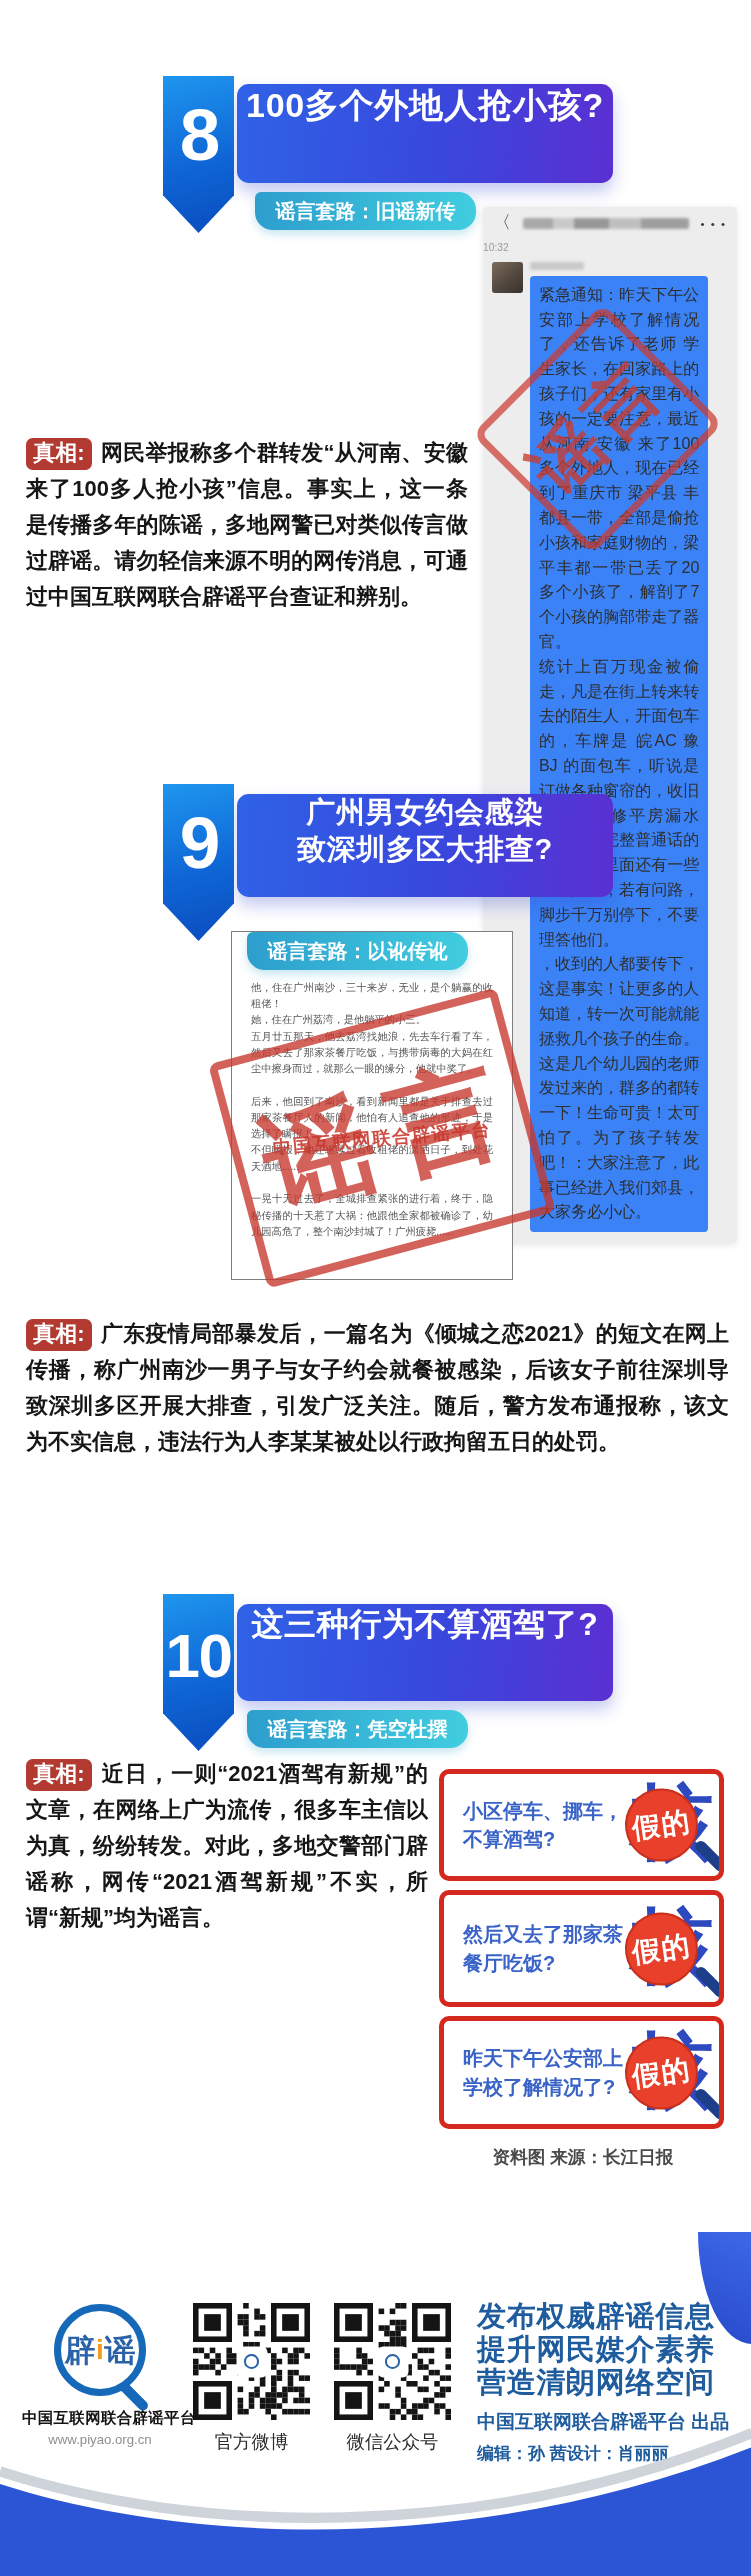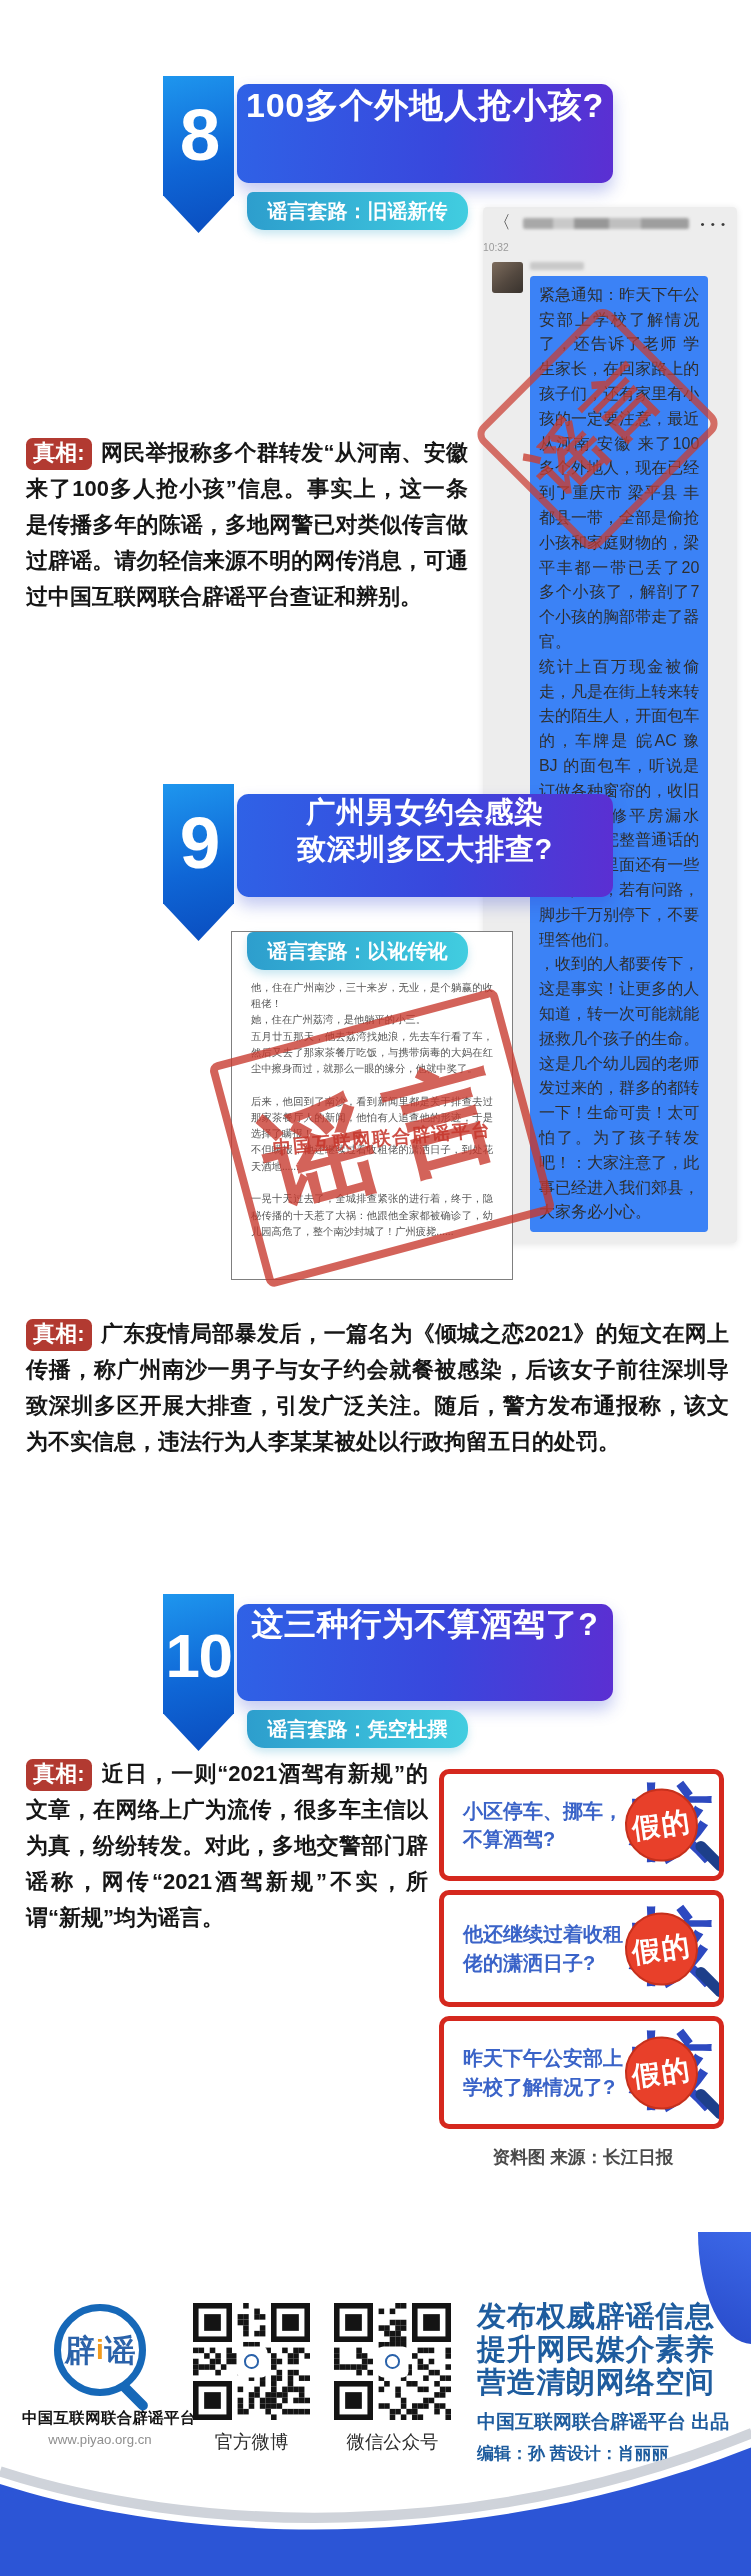--- a/index.html
+++ b/index.html
@@ -105,21 +105,21 @@
 <body>
 
 <div class="page">
 
   <div class="badge" style="top:76px;">
     <span class="num">8</span>
   </div>
   <div class="title-bar" style="top:84px;height:99px;font-size:34px;">
     <span>100多个外地人抢小孩?</span>
   </div>
-  <div class="pill" style="top:192px;">
+  <div class="pill" style="top:192px;margin-left:8px;">
     <span>谣言套路：旧谣新传</span>
   </div>
 
   <div class="wechat">
     <div class="wc-nav">
       <span class="wc-back">〈</span>
       <span class="wc-titleblur"></span>
       <span class="wc-more">• • •</span>
     </div>
     <div class="wc-time">10:32</div>
@@ -188,21 +188,21 @@
 
   <div class="card" style="top:1769px;height:112px;">
     <div class="card-text">小区停车、挪车，不算酒驾?</div>
     <div class="card-art">
       <span class="card-bgchar">核</span>
       <span class="card-handle"></span>
       <span class="card-circle">假的</span>
     </div>
   </div>
   <div class="card" style="top:1890px;height:117px;">
-    <div class="card-text">他还继续过着收租佬的潇洒日子?</div>
+    <div class="card-text">然后又去了那家茶餐厅吃饭?</div>
     <div class="card-art">
       <span class="card-bgchar">核</span>
       <span class="card-handle"></span>
       <span class="card-circle">假的</span>
     </div>
   </div>
   <div class="card" style="top:2016px;height:113px;">
     <div class="card-text">昨天下午公安部上学校了解情况了?</div>
     <div class="card-art">
       <span class="card-bgchar">核</span>

